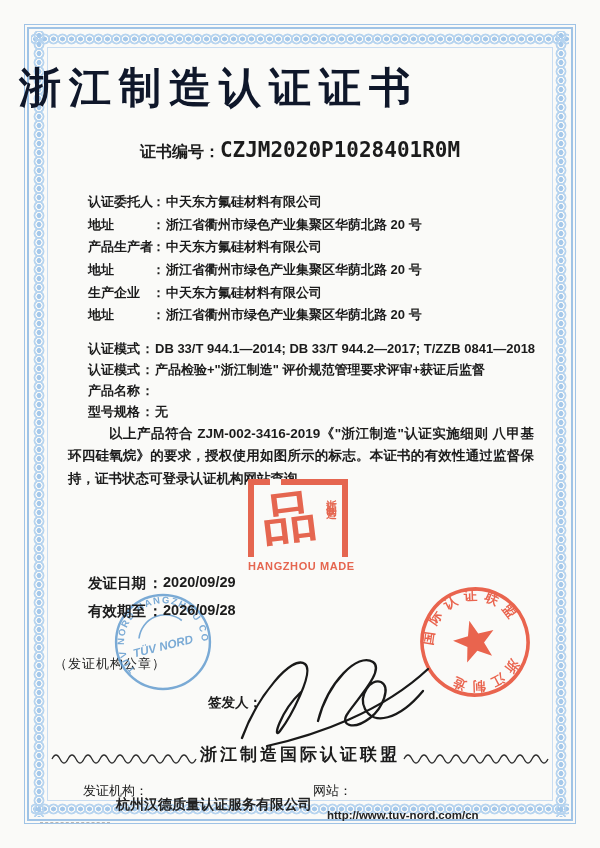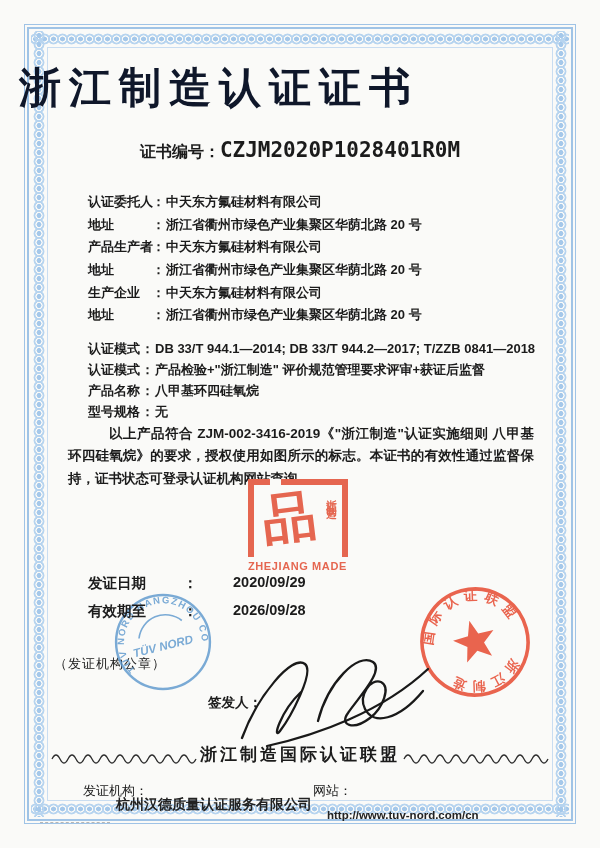--- a/index.html
+++ b/index.html
@@ -54,21 +54,21 @@
     border:6px solid #e56650;border-bottom:none;}
   .logo-notch{position:absolute;top:-6px;left:16px;width:11px;height:6px;background:#fafaf8;}
   .logo-glyph{position:absolute;left:8px;top:-4px;font-size:54px;line-height:72px;
     color:#e56650;font-weight:bold;font-family:"DejaVu Serif",serif;transform:rotate(-7deg);}
   .logo-side{position:absolute;right:3px;top:6px;writing-mode:vertical-rl;
     font-size:10.5px;font-weight:bold;color:#e56650;letter-spacing:3px;}
   .logo-caption{margin-top:3px;font-size:11px;font-weight:bold;color:#e56650;
     letter-spacing:0.6px;white-space:nowrap;}
 
   
-  .drow{position:absolute;left:88px;display:flex;font-size:14.5px;font-weight:bold;z-index:3;gap:35px;}
+  .drow{position:absolute;left:88px;display:flex;font-size:14.5px;font-weight:bold;z-index:3;}
   .drow .dlab{width:60px;white-space:nowrap;}
   .drow .dcol{width:15px;}
   .d1{top:574px}.d2{top:602px}
   .sealnote{position:absolute;left:54px;top:655px;font-size:13px;letter-spacing:1px;z-index:1;}
   .signer{position:absolute;left:208px;top:694px;font-size:13.5px;font-weight:bold;z-index:1;}
 
   .stamp-blue{position:absolute;left:112px;top:591px;width:102px;height:102px;z-index:2;}
   .stamp-red{position:absolute;left:415px;top:582px;width:120px;height:120px;z-index:2;}
   .signature-svg{position:absolute;left:222px;top:642px;width:220px;height:112px;z-index:3;}
 
@@ -143,38 +143,37 @@
     <span class="sval">DB 33/T 944.1—2014; DB 33/T 944.2—2017; T/ZZB 0841—2018</span>
   </div>
   <div class="srow">
     <span class="slab">认证模式</span>
     <span class="scol">：</span>
     <span class="sval">产品检验+"浙江制造" 评价规范管理要求评审+获证后监督</span>
   </div>
   <div class="srow">
     <span class="slab">产品名称</span>
     <span class="scol">：</span>
-    <span class="sval">八甲基环四硅氧烷</span>
   </div>
   <div class="srow">
     <span class="slab">型号规格</span>
     <span class="scol">：</span>
     <span class="sval">无</span>
   </div>
 </div>
 
 <div class="statement">以上产品符合 ZJM-002-3416-2019《"浙江制造"认证实施细则 八甲基环四硅氧烷》的要求，授权使用如图所示的标志。本证书的有效性通过监督保持，证书状态可登录认证机构网站查询。</div>
 
 <div class="logo">
   <div class="logo-frame">
     <div class="logo-notch"></div>
     <div class="logo-glyph">品</div>
     <div class="logo-side">浙江制造</div>
   </div>
-  <div class="logo-caption">ZHEJIANG MADE</div>
+  <div class="logo-caption">HANGZHOU MADE</div>
 </div>
 
 <div class="drow d1">
   <span class="dlab">发证日期</span>
   <span class="dcol">：</span>
   <span>2020/09/29</span>
 </div>
 <div class="drow d2">
   <span class="dlab">有效期至</span>
   <span class="dcol">：</span>

